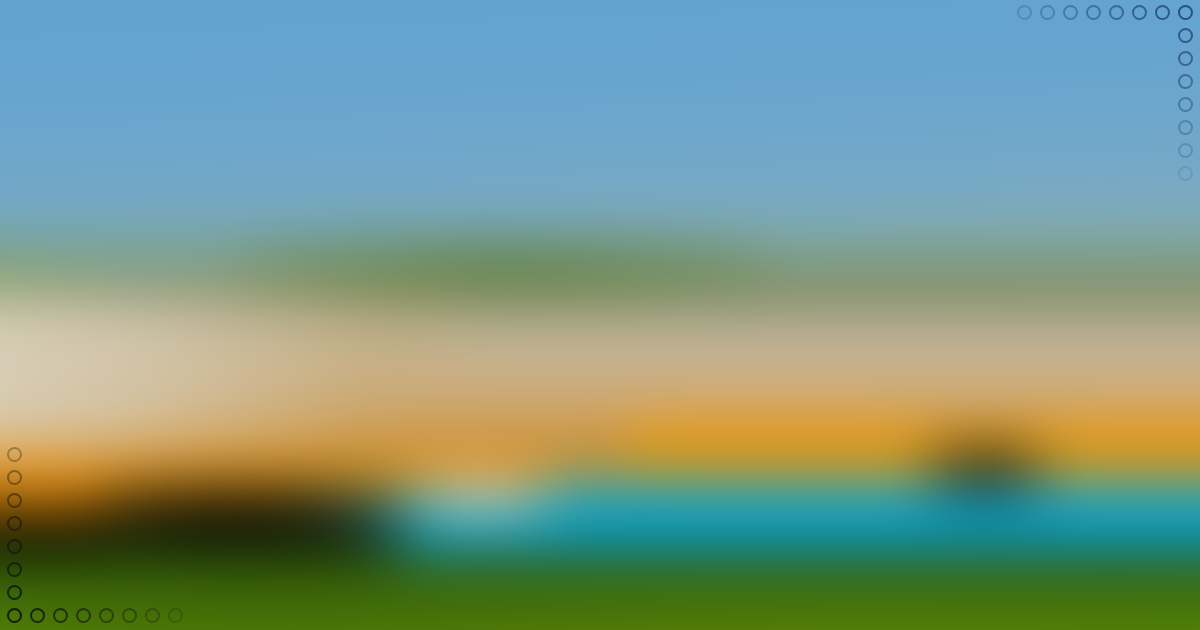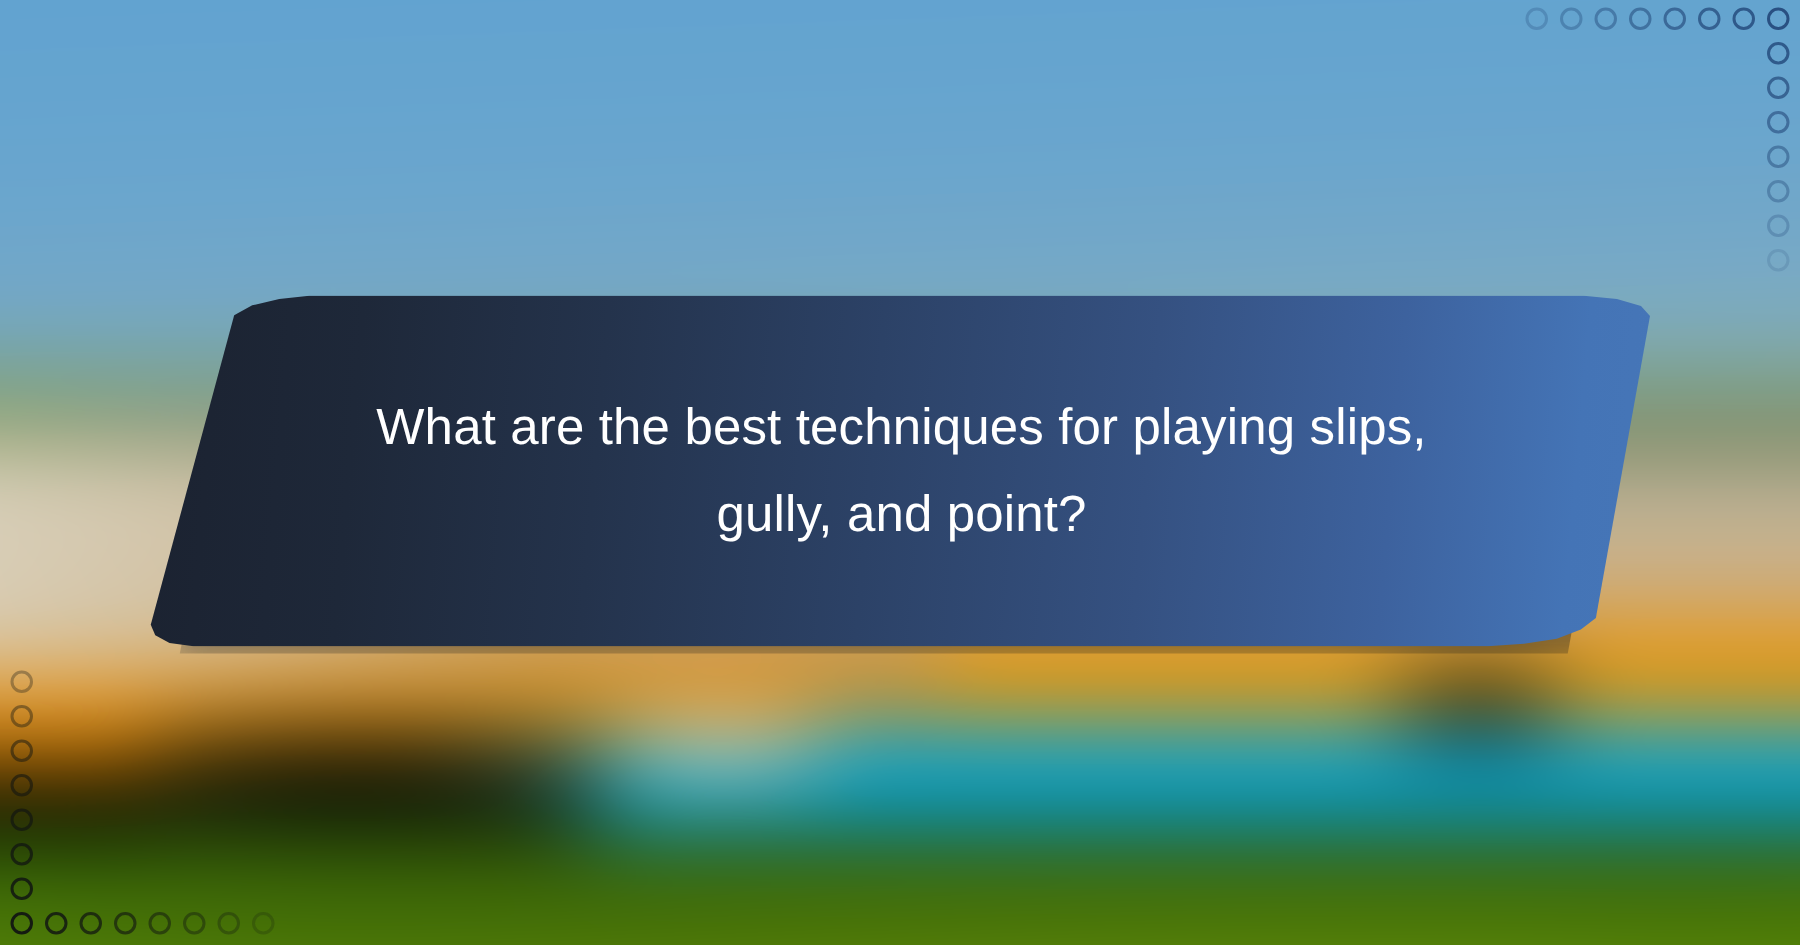--- a/index.html
+++ b/index.html
@@ -368,21 +368,14 @@
       <div class="dot dot-dark" style="left: 7px; top: 176px; opacity: 1;"></div>
       <div class="dot dot-dark" style="left: 30px; top: 176px; opacity: 0.89;"></div>
       <div class="dot dot-dark" style="left: 53px; top: 176px; opacity: 0.78;"></div>
       <div class="dot dot-dark" style="left: 76px; top: 176px; opacity: 0.67;"></div>
       <div class="dot dot-dark" style="left: 99px; top: 176px; opacity: 0.55;"></div>
       <div class="dot dot-dark" style="left: 122px; top: 176px; opacity: 0.44;"></div>
       <div class="dot dot-dark" style="left: 145px; top: 176px; opacity: 0.33;"></div>
       <div class="dot dot-dark" style="left: 168px; top: 176px; opacity: 0.22;"></div>
     </div>
 
-  <div class="card-wrap">
-    <div class="card-shadow"></div>
-    <div class="card"></div>
-    <div class="card-text">
-      <h1 class="card-title">What are the best techniques for playing slips, gully, and point?</h1>
-    </div>
-  </div>
 
 </div>
 
 </body></html>

